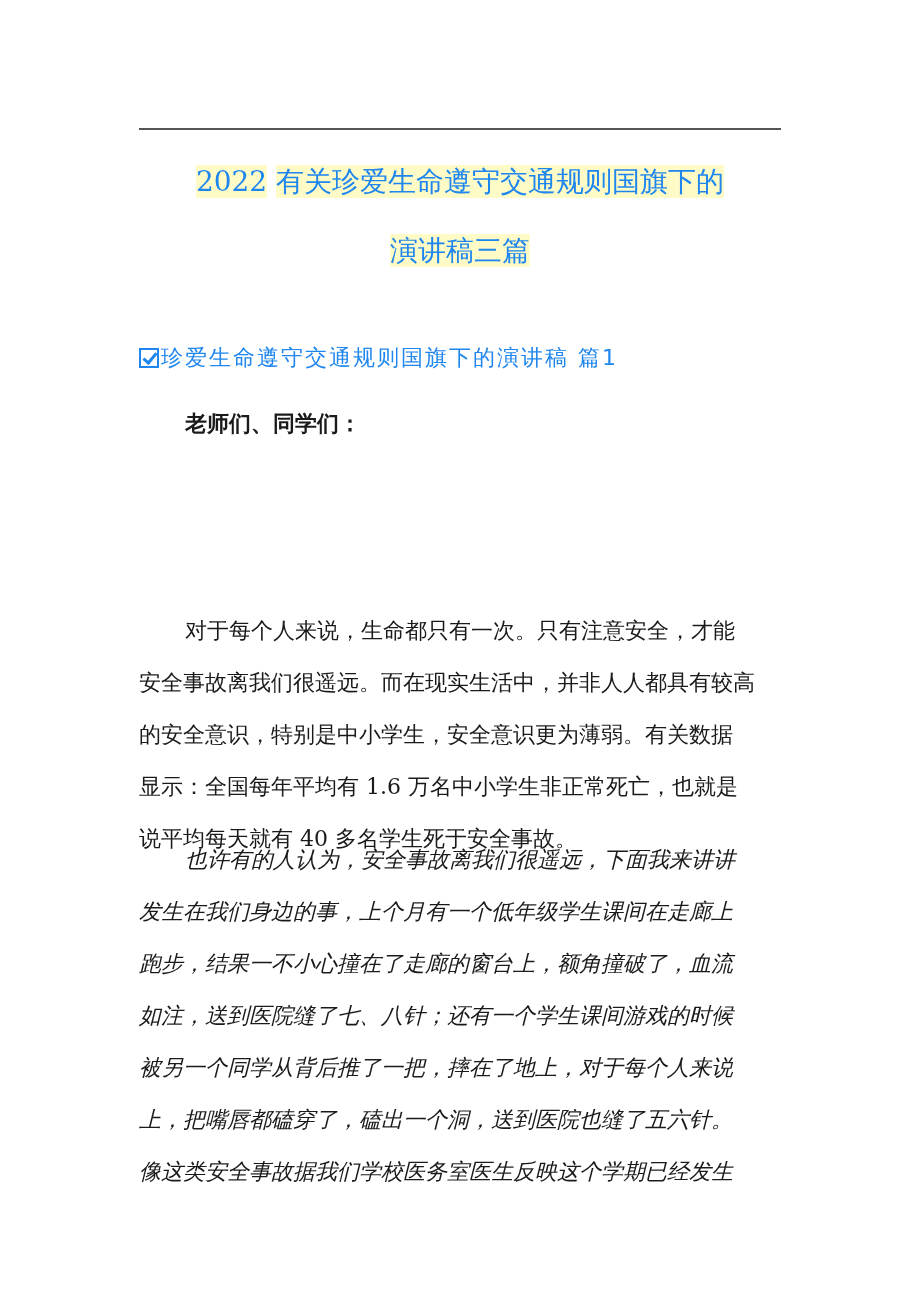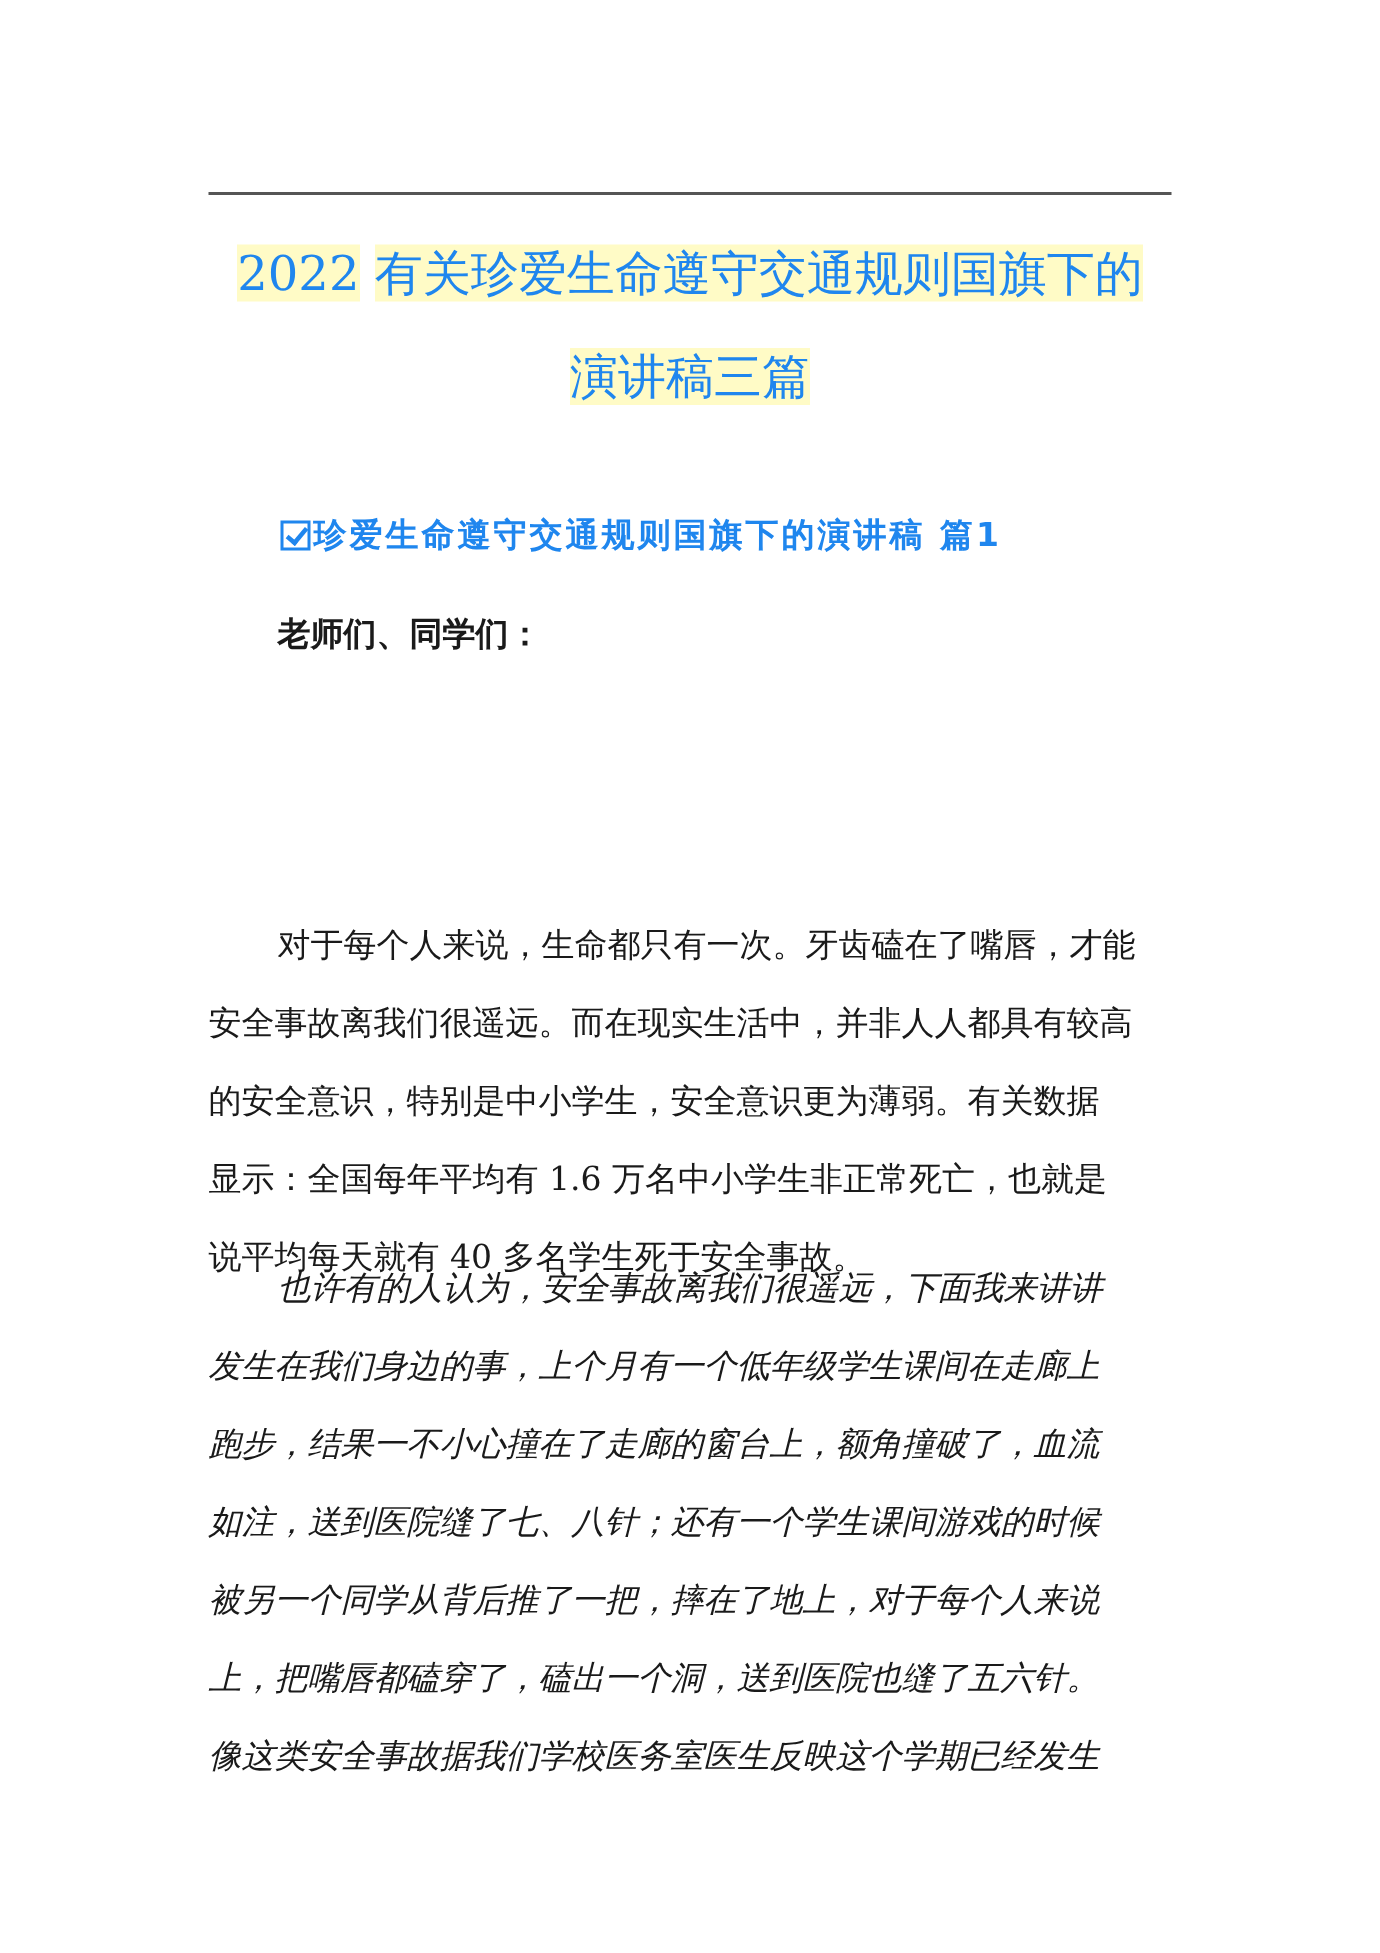--- a/index.html
+++ b/index.html
@@ -3,28 +3,28 @@
 <meta charset="utf-8">
 <style>
   html, body { margin: 0; padding: 0; background: #ffffff; }
   body { width: 920px; height: 1302px; position: relative; overflow: hidden;
          font-family: "DejaVu Serif", "Liberation Serif", serif; color: #1a1a1a; }
   .page { position: absolute; left: 0; top: 0; width: 920px; height: 1302px; }
   .top-rule { position: absolute; left: 139px; top: 128px; width: 642px; height: 0;
               border-top: 2px solid #555555; }
   .title { position: absolute; left: 130px; width: 660px; text-align: center;
            font-family: "DejaVu Serif", "Liberation Serif", serif; color: #1f86ee;
-           font-size: 32px; line-height: 44px; letter-spacing: 0px; }
+           font-size: 28px; line-height: 44px; letter-spacing: 0px; }
   .title span.hl { background: #fffbc6; }
   .title-1 { top: 160px; }
   .title-2 { top: 229px; }
   .section-heading { position: absolute; left: 139px; top: 343px; font-size: 22px;
-                     line-height: 30px; color: #1f86ee; font-weight: bold;
+                     line-height: 30px; color: #1f86ee; font-weight: normal;
                      font-family: "DejaVu Sans", "Liberation Sans", sans-serif;
-                     letter-spacing: 2px; margin-left: 48px; }
+                     letter-spacing: 2px; }
   .section-heading .check { display: inline-block; width: 20px; height: 20px;
                             border: 2px solid #1f86ee; box-sizing: border-box;
                             position: relative; top: 3px; margin-right: 2px; }
   .section-heading .check::after { content: ""; position: absolute; left: 5px; top: 0px;
                                    width: 5px; height: 11px; border-right: 3px solid #1f86ee;
                                    border-bottom: 3px solid #1f86ee; transform: rotate(40deg); }
   .para { position: absolute; left: 139px; width: 630px; font-size: 22px;
           line-height: 52px; color: #1a1a1a; text-align: justify; word-break: break-all; }
   .para.indent { text-indent: 46px; }
   .line { display: block; white-space: nowrap; }
@@ -46,21 +46,21 @@
   <div class="section-heading">
     <span class="check"></span><span>珍爱生命遵守交通规则国旗下的演讲稿 篇1</span>
   </div>
 
   <div class="para indent" style="top:397px;font-weight:bold;">
     <span class="line">老师们、同学们：</span>
   </div>
 
 
   <div class="para" style="top:605px;">
-    <span class="line" style="padding-left:46px;">对于每个人来说，生命都只有一次。牙齿磕在了嘴唇，才能</span>
+    <span class="line" style="padding-left:46px;">对于每个人来说，生命都只有一次。只有注意安全，才能</span>
     <span class="line">安全事故离我们很遥远。而在现实生活中，并非人人都具有较高</span>
     <span class="line">的安全意识，特别是中小学生，安全意识更为薄弱。有关数据</span>
     <span class="line">显示：全国每年平均有 1.6 万名中小学生非正常死亡，也就是</span>
     <span class="line">说平均每天就有 40 多名学生死于安全事故。</span>
   </div>
 
   <div class="para" style="top:834px;font-style:italic;">
     <span class="line" style="padding-left:46px;">也许有的人认为，安全事故离我们很遥远，下面我来讲讲</span>
     <span class="line">发生在我们身边的事，上个月有一个低年级学生课间在走廊上</span>
     <span class="line">跑步，结果一不小心撞在了走廊的窗台上，额角撞破了，血流</span>

